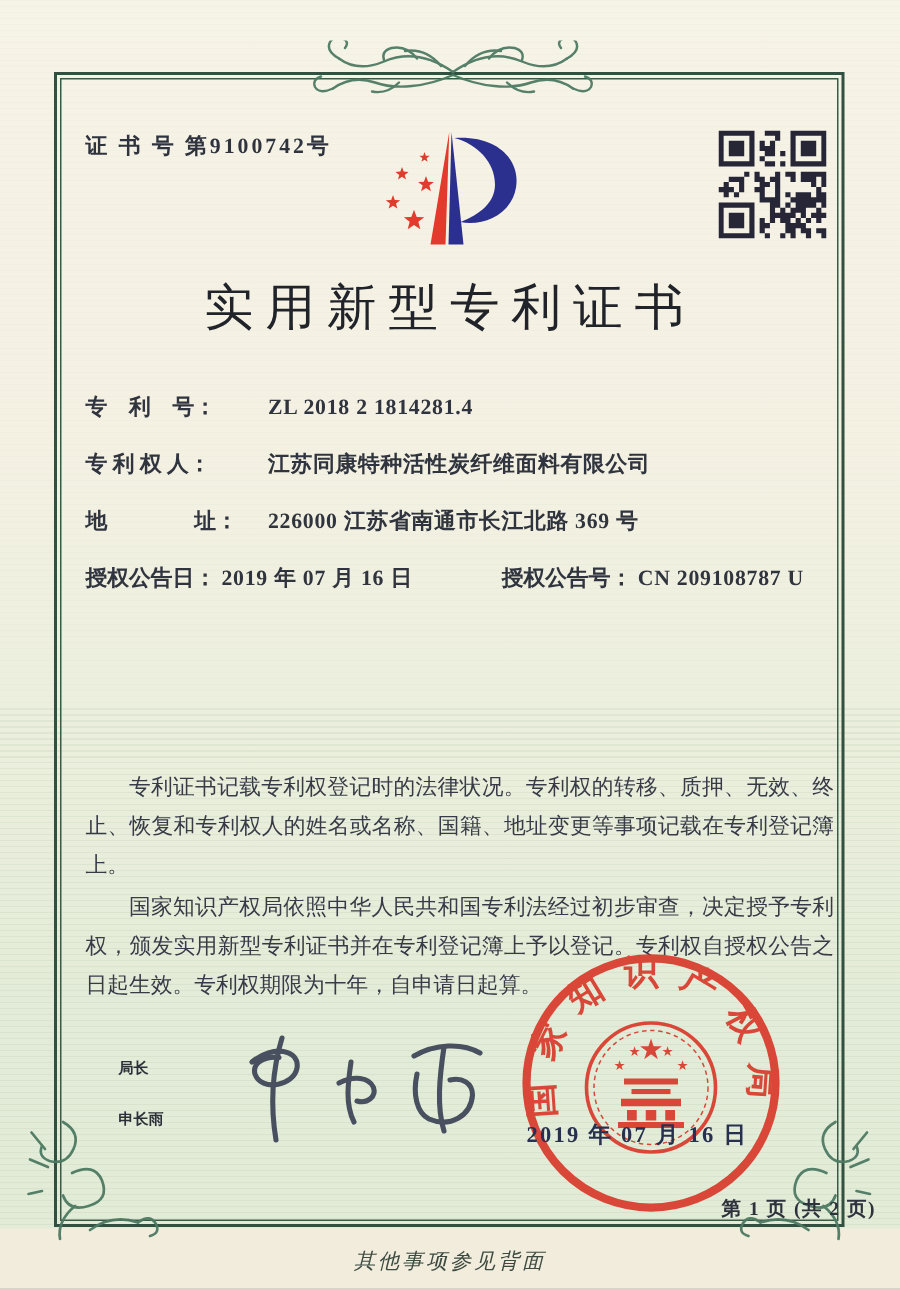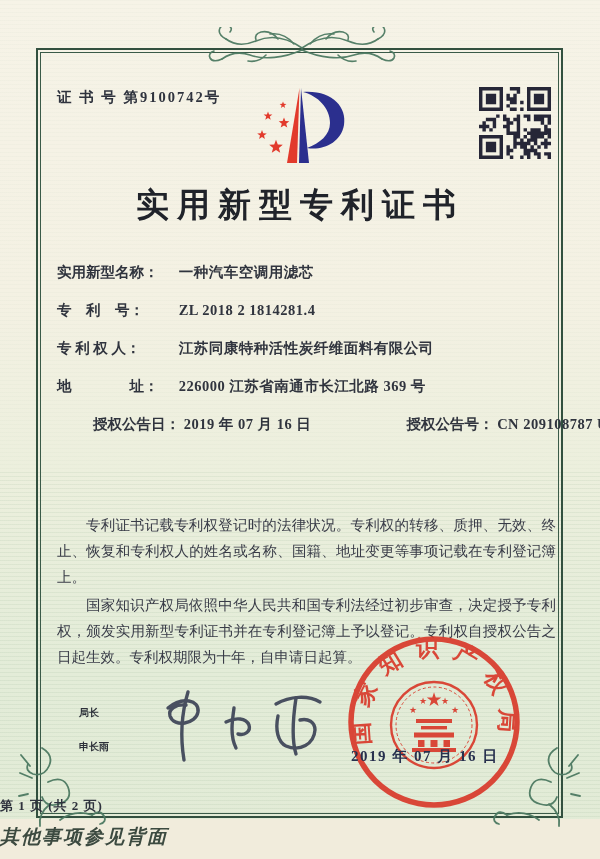--- a/index.html
+++ b/index.html
@@ -12,39 +12,39 @@
     background:repeating-linear-gradient(180deg,rgba(110,150,115,.18) 0 1px,transparent 1px 4px);}
   .stripes.top{top:0;height:55%;opacity:.18;}
   .stripes.bot{top:55%;bottom:0;opacity:.55;}
   .frame-outer{position:absolute;left:36px;top:48px;right:37px;bottom:41px;border:2.5px solid #32503f;}
   .frame-inner{position:absolute;inset:2px;border:1px solid #3a5a48;}
   .footer-strip{position:absolute;left:0;right:0;bottom:0;height:40px;background:#f1ecdc;}
   .cert-no{position:absolute;left:57px;top:88px;font-size:14.5px;letter-spacing:2px;color:#2f333e;font-weight:600;}
   .logo{position:absolute;left:250px;top:85px;width:112px;height:84px;}
   .qr{position:absolute;left:479px;top:87px;width:72px;height:72px;}
   .title{position:absolute;left:0;right:0;top:183px;text-align:center;
-    font-size:33px;font-weight:700;letter-spacing:8px;color:#20232a;}
+    font-size:33px;font-weight:400;letter-spacing:8px;color:#20232a;}
   .fields{position:absolute;left:57px;right:44px;top:260px;font-size:14.5px;color:#30343e;}
   .frow{line-height:24px;margin-bottom:14px;white-space:nowrap;}
   .flabel{display:inline-block;min-width:118px;font-weight:600;}
   .fvalue{font-weight:600;letter-spacing:.5px;}
-  .grant .flabel{min-width:0;margin-left:36px;}
+  .grant .flabel{min-width:0;}
   .grant .sep{display:inline-block;width:52px;}
   .paras{position:absolute;left:57px;right:44px;top:512px;font-size:14.5px;line-height:26px;
     color:#383b47;text-align:justify;}
   .paras p{margin:0 0 2px 0;text-indent:2em;}
   .signoff{position:absolute;left:79px;top:696px;font-size:10px;line-height:34px;color:#2c3039;font-weight:600;}
   .signature{position:absolute;left:142px;top:678px;width:205px;height:100px;}
   .seal{position:absolute;left:345px;top:633px;width:178px;height:178px;opacity:.92;}
   .seal-date{position:absolute;left:351px;top:747px;font-size:15px;font-weight:700;
     letter-spacing:1.5px;color:#27304e;white-space:nowrap;}
-  .page-no{position:absolute;left:0;right:16px;top:797px;text-align:left;font-size:13px;
+  .page-no{position:absolute;left:0;right:16px;top:797px;text-align:right;font-size:13px;
     letter-spacing:1px;color:#2e323d;font-weight:600;}
-  .footer-note{position:absolute;left:0;right:0;bottom:9px;text-align:left;font-size:19px;
-    font-style:italic;font-weight:700;letter-spacing:2px;color:#3c4a40;}
+  .footer-note{position:absolute;left:0;right:0;bottom:9px;text-align:center;font-size:14px;
+    font-style:italic;font-weight:400;letter-spacing:2px;color:#3c4a40;}
   .ornament{position:absolute;left:198px;top:27px;width:208px;height:44px;}
   .corner{position:absolute;width:95px;height:102px;}
   .corner.bl{left:16px;top:740px;}
   .corner.br{right:17px;top:740px;transform:scaleX(-1);}
   svg{display:block;}
 </style>
 </head>
 <body>
 
 <div class="page">
@@ -107,24 +107,20 @@
   </svg>
 
   <svg class="qr" id="qr" viewBox="0 0 71.4 71.4">
       <path d="M30.6,0.0h3.4v3.4h-3.4zM34.0,0.0h3.4v3.4h-3.4zM37.4,0.0h3.4v3.4h-3.4zM37.4,3.4h3.4v3.4h-3.4zM27.2,6.8h3.4v3.4h-3.4zM34.0,6.8h3.4v3.4h-3.4zM27.2,10.2h3.4v3.4h-3.4zM30.6,10.2h3.4v3.4h-3.4zM34.0,10.2h3.4v3.4h-3.4zM30.6,13.6h3.4v3.4h-3.4zM34.0,13.6h3.4v3.4h-3.4zM40.8,13.6h3.4v3.4h-3.4zM27.2,17.0h3.4v3.4h-3.4zM30.6,20.4h3.4v3.4h-3.4zM34.0,20.4h3.4v3.4h-3.4zM40.8,20.4h3.4v3.4h-3.4zM17.0,27.2h3.4v3.4h-3.4zM23.8,27.2h3.4v3.4h-3.4zM37.4,27.2h3.4v3.4h-3.4zM44.2,27.2h3.4v3.4h-3.4zM47.6,27.2h3.4v3.4h-3.4zM54.4,27.2h3.4v3.4h-3.4zM57.8,27.2h3.4v3.4h-3.4zM61.2,27.2h3.4v3.4h-3.4zM64.6,27.2h3.4v3.4h-3.4zM68.0,27.2h3.4v3.4h-3.4zM6.8,30.6h3.4v3.4h-3.4zM10.2,30.6h3.4v3.4h-3.4zM13.6,30.6h3.4v3.4h-3.4zM23.8,30.6h3.4v3.4h-3.4zM27.2,30.6h3.4v3.4h-3.4zM34.0,30.6h3.4v3.4h-3.4zM37.4,30.6h3.4v3.4h-3.4zM47.6,30.6h3.4v3.4h-3.4zM54.4,30.6h3.4v3.4h-3.4zM57.8,30.6h3.4v3.4h-3.4zM61.2,30.6h3.4v3.4h-3.4zM68.0,30.6h3.4v3.4h-3.4zM3.4,34.0h3.4v3.4h-3.4zM13.6,34.0h3.4v3.4h-3.4zM27.2,34.0h3.4v3.4h-3.4zM30.6,34.0h3.4v3.4h-3.4zM37.4,34.0h3.4v3.4h-3.4zM61.2,34.0h3.4v3.4h-3.4zM68.0,34.0h3.4v3.4h-3.4zM0.0,37.4h3.4v3.4h-3.4zM3.4,37.4h3.4v3.4h-3.4zM6.8,37.4h3.4v3.4h-3.4zM13.6,37.4h3.4v3.4h-3.4zM23.8,37.4h3.4v3.4h-3.4zM27.2,37.4h3.4v3.4h-3.4zM37.4,37.4h3.4v3.4h-3.4zM64.6,37.4h3.4v3.4h-3.4zM3.4,40.8h3.4v3.4h-3.4zM10.2,40.8h3.4v3.4h-3.4zM27.2,40.8h3.4v3.4h-3.4zM37.4,40.8h3.4v3.4h-3.4zM44.2,40.8h3.4v3.4h-3.4zM51.0,40.8h3.4v3.4h-3.4zM54.4,40.8h3.4v3.4h-3.4zM57.8,40.8h3.4v3.4h-3.4zM64.6,40.8h3.4v3.4h-3.4zM68.0,40.8h3.4v3.4h-3.4zM27.2,44.2h3.4v3.4h-3.4zM30.6,44.2h3.4v3.4h-3.4zM34.0,44.2h3.4v3.4h-3.4zM37.4,44.2h3.4v3.4h-3.4zM47.6,44.2h3.4v3.4h-3.4zM51.0,44.2h3.4v3.4h-3.4zM54.4,44.2h3.4v3.4h-3.4zM57.8,44.2h3.4v3.4h-3.4zM61.2,44.2h3.4v3.4h-3.4zM64.6,44.2h3.4v3.4h-3.4zM68.0,44.2h3.4v3.4h-3.4zM34.0,47.6h3.4v3.4h-3.4zM37.4,47.6h3.4v3.4h-3.4zM44.2,47.6h3.4v3.4h-3.4zM51.0,47.6h3.4v3.4h-3.4zM54.4,47.6h3.4v3.4h-3.4zM57.8,47.6h3.4v3.4h-3.4zM61.2,47.6h3.4v3.4h-3.4zM68.0,47.6h3.4v3.4h-3.4zM34.0,51.0h3.4v3.4h-3.4zM40.8,51.0h3.4v3.4h-3.4zM47.6,51.0h3.4v3.4h-3.4zM51.0,51.0h3.4v3.4h-3.4zM54.4,51.0h3.4v3.4h-3.4zM64.6,51.0h3.4v3.4h-3.4zM34.0,54.4h3.4v3.4h-3.4zM37.4,54.4h3.4v3.4h-3.4zM40.8,54.4h3.4v3.4h-3.4zM44.2,54.4h3.4v3.4h-3.4zM47.6,54.4h3.4v3.4h-3.4zM54.4,54.4h3.4v3.4h-3.4zM61.2,54.4h3.4v3.4h-3.4zM64.6,54.4h3.4v3.4h-3.4zM68.0,54.4h3.4v3.4h-3.4zM27.2,57.8h3.4v3.4h-3.4zM34.0,57.8h3.4v3.4h-3.4zM40.8,57.8h3.4v3.4h-3.4zM44.2,57.8h3.4v3.4h-3.4zM51.0,57.8h3.4v3.4h-3.4zM57.8,57.8h3.4v3.4h-3.4zM64.6,57.8h3.4v3.4h-3.4zM27.2,61.2h3.4v3.4h-3.4zM30.6,61.2h3.4v3.4h-3.4zM44.2,61.2h3.4v3.4h-3.4zM47.6,61.2h3.4v3.4h-3.4zM51.0,61.2h3.4v3.4h-3.4zM54.4,61.2h3.4v3.4h-3.4zM27.2,64.6h3.4v3.4h-3.4zM44.2,64.6h3.4v3.4h-3.4zM47.6,64.6h3.4v3.4h-3.4zM54.4,64.6h3.4v3.4h-3.4zM57.8,64.6h3.4v3.4h-3.4zM64.6,64.6h3.4v3.4h-3.4zM68.0,64.6h3.4v3.4h-3.4zM30.6,68.0h3.4v3.4h-3.4zM40.8,68.0h3.4v3.4h-3.4zM47.6,68.0h3.4v3.4h-3.4zM57.8,68.0h3.4v3.4h-3.4zM68.0,68.0h3.4v3.4h-3.4zM0,0h23.8v23.8h-23.8zM3.4,3.4v17h17v-17zM6.8,6.8h10.2v10.2h-10.2zM47.6,0h23.8v23.8h-23.8zM51,3.4v17h17v-17zM54.4,6.8h10.2v10.2h-10.2zM0,47.6h23.8v23.8h-23.8zM3.4,51v17h17v-17zM6.8,54.4h10.2v10.2h-10.2z" fill="#262637" fill-rule="evenodd"></path>
     </svg>
 
   <div class="title">实用新型专利证书</div>
 
   <div class="fields">
     <div class="frow">
-      <span class="flabel">实用新型名称：</span>
-      <span class="fvalue">一种汽车空调用滤芯</span>
-    </div>
-    <div class="frow">
       <span class="flabel">专　利　号：</span>
       <span class="fvalue">ZL 2018 2 1814281.4</span>
     </div>
     <div class="frow">
       <span class="flabel">专 利 权 人：</span>
       <span class="fvalue">江苏同康特种活性炭纤维面料有限公司</span>
     </div>
     <div class="frow">
       <span class="flabel">地　　　　址：</span>
       <span class="fvalue">226000 江苏省南通市长江北路 369 号</span>

